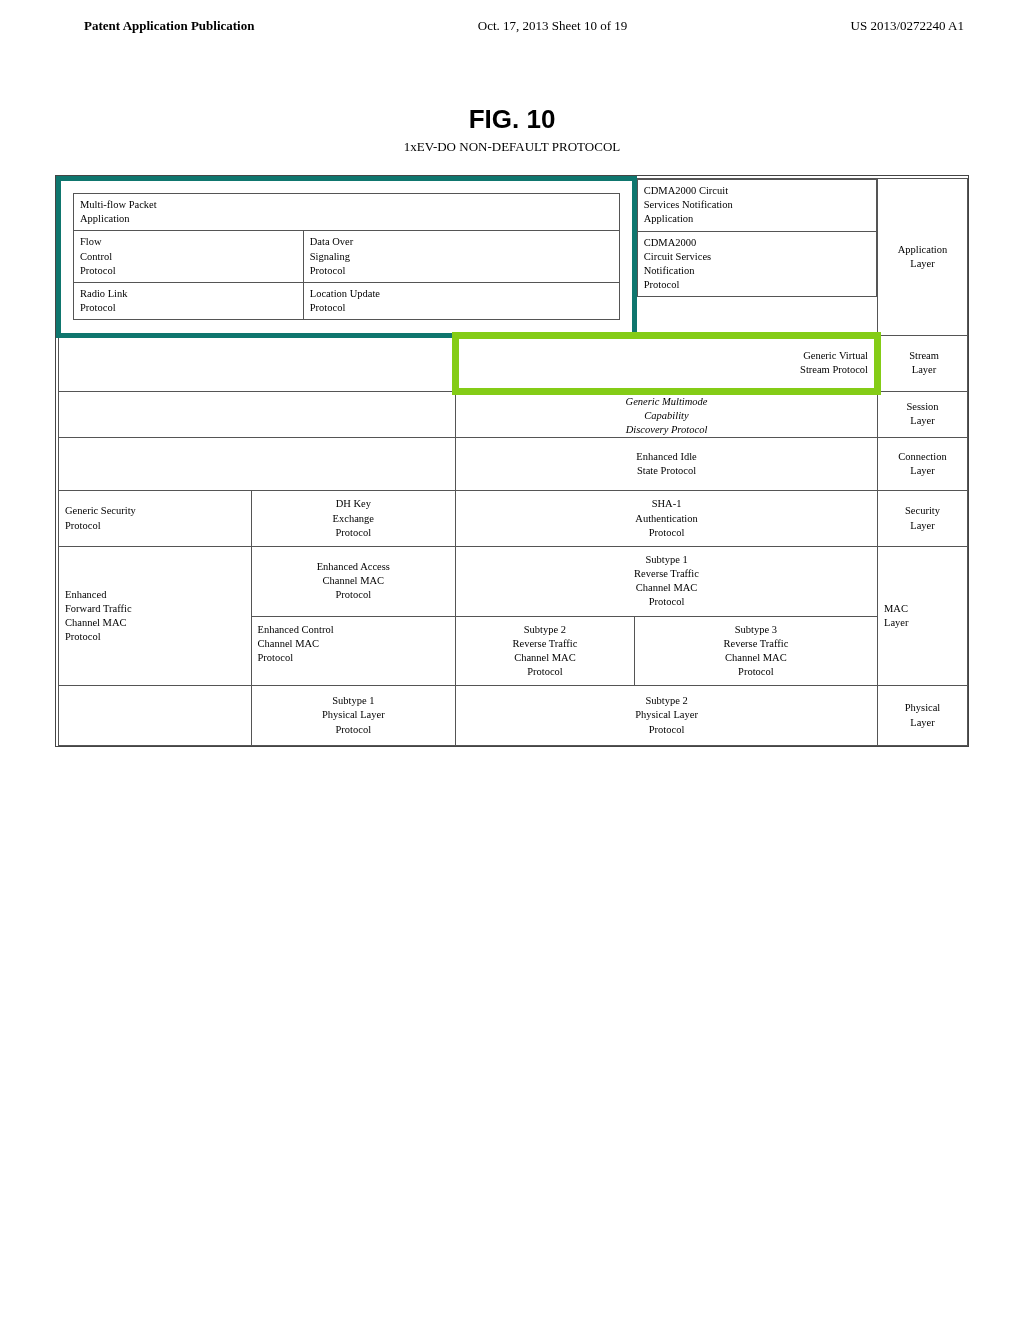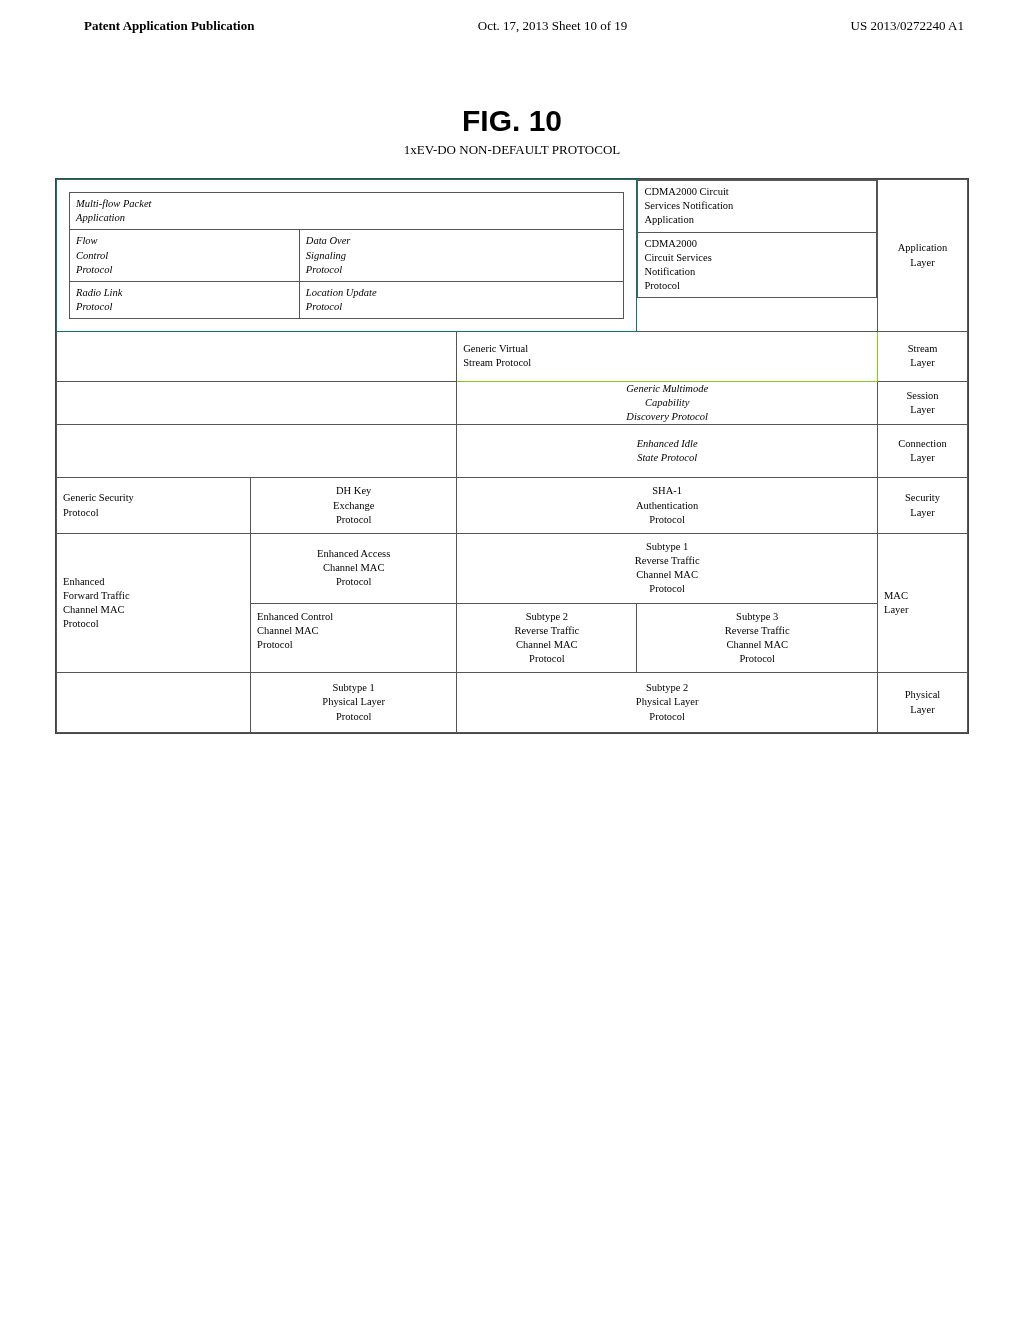--- a/index.html
+++ b/index.html
@@ -36,21 +36,21 @@
       font-size: 13px;
     }
 
     .figure-title {
       text-align: center;
       margin-top: 60px;
       margin-bottom: 4px;
     }
 
     .figure-title h2 {
-      font-size: 30px;
+      font-size: 26px;
       font-weight: bold;
       font-family: Arial, sans-serif;
     }
 
     .figure-subtitle {
       text-align: center;
       font-size: 13px;
       margin-bottom: 20px;
     }
 
@@ -86,21 +86,21 @@
   <h2>FIG. 10</h2>
 </div>
 <div class="figure-subtitle">1xEV-DO NON-DEFAULT PROTOCOL</div>
 
 <div class="outer">
   <table class="main-diagram">
 
     <tbody>
         <tr>
 
-      <td colspan="3" rowspan="1" style="padding:12px; vertical-align:top; border:1px solid #0f766e;font-style:italic;">
+      <td colspan="3" rowspan="1" style="padding:12px; vertical-align:top; border:5px solid #0f766e;">
 
         <table style="width:100%; border-collapse:collapse; font-size:10.5px;">
           <tbody>
                 <tr>
             <td colspan="2" style="border-bottom:1px solid #555; padding:4px 6px;">
               <span>Multi-flow Packet<br>Application</span>
             </td>
           </tr>
           <tr>
             <td style="border-right:1px solid #555; border-bottom:1px solid #555; padding:4px 6px; vertical-align:top;margin-left:24px;">
@@ -139,41 +139,41 @@
             </table>
       </td>
 
       <td class="layer-label" rowspan="1" style="width:90px; text-align:center; vertical-align:middle;">
         <span>Application<br>Layer</span>
       </td>
     </tr>
 
     <tr>
       <td colspan="2" style="border:1px solid #555; background:#fff;">&nbsp;</td>
-      <td colspan="2" style="border:1px solid #84cc16; text-align:left; vertical-align:middle; padding:10px 6px;">
+      <td colspan="2" style="border:7px solid #84cc16; text-align:right; vertical-align:middle; padding:10px 6px;">
         <span>Generic Virtual<br>Stream Protocol</span>
       </td>
       <td class="layer-label" style="text-align:center; vertical-align:middle;">
         <span>Stream<br>Layer</span>
       </td>
     </tr>
 
     <tr>
       <td colspan="2" style="border:1px solid #555;">&nbsp;</td>
       <td colspan="2" style="border:1px solid #555; text-align:center; vertical-align:middle; padding:0 6px;font-style:italic;">
         <span>Generic Multimode<br>Capability<br>Discovery Protocol</span>
       </td>
       <td class="layer-label" style="text-align:center; vertical-align:middle;">
         <span>Session<br>Layer</span>
       </td>
     </tr>
 
     <tr>
       <td colspan="2" style="border:1px solid #555;">&nbsp;</td>
-      <td colspan="2" style="border:1px solid #555; text-align:center; vertical-align:middle; padding:12px 6px;font-style:italic;">
+      <td colspan="2" style="border:1px solid #555; text-align:center; vertical-align:middle; padding:12px 6px;">
         <span>Enhanced Idle<br>State Protocol</span>
       </td>
       <td class="layer-label" style="text-align:center; vertical-align:middle;">
         <span>Connection<br>Layer</span>
       </td>
     </tr>
 
     <tr>
       <td colspan="1" style="border:1px solid #555; vertical-align:middle; padding:6px;">
         <span>Generic Security<br>Protocol</span>

